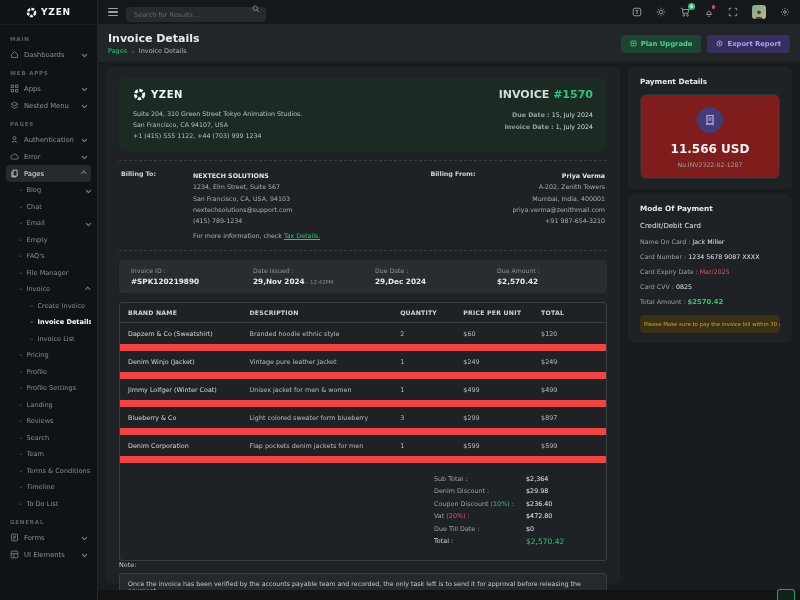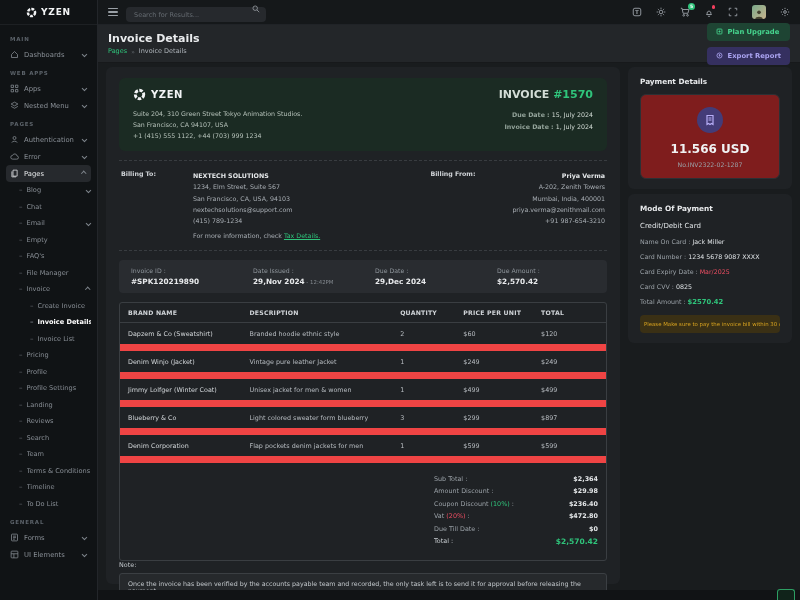--- a/index.html
+++ b/index.html
@@ -44,21 +44,21 @@
   .avatar { width:14px; height:14px; border-radius:3px; background:linear-gradient(135deg,#7aa98a,#c8b48e); display:flex; align-items:flex-end; justify-content:center; overflow:hidden; cursor:pointer; }
   .avatar svg { width:10px; height:10px; fill:#44412f; }
 
   
   .page-head { height:38px; background:#232629; display:flex; align-items:center; padding:0 10px; border-bottom:1px solid #17191b; }
   .page-title { color:#e9ebed; font-size:11px; font-weight:bold; }
   .crumbs { margin-top:2px; font-size:6.5px; display:flex; gap:4px; align-items:center; }
   .crumb-link { color:#2fc47b; cursor:pointer; }
   .crumb-sep { color:#6b7177; font-size:6px; }
   .crumb-cur { color:#aeb4ba; }
-  .head-actions { margin-left:auto; display:flex; gap:6px;flex-direction:column; }
+  .head-actions { margin-left:auto; display:flex; gap:6px; }
   .hbtn { border:none; border-radius:4px; font-size:6.8px; font-weight:bold; padding:5px 9px; display:flex; align-items:center; gap:4px; cursor:pointer; font-family:"DejaVu Sans", sans-serif; }
   .btn-upgrade { background:#1e4433; color:#46d68f; }
   .btn-export { background:#353060; color:#aaa3f0; }
   .hbtn svg { width:7px; height:7px; stroke:currentColor; fill:none; stroke-width:1.2; }
 
   
   .content { flex:1; display:flex; gap:8px; padding:4px 8px 6px 8px; overflow:hidden; }
   .invoice-card { flex:1; background:#1f2225; border-radius:6px; padding:11px 13px; display:flex; flex-direction:column; }
 
   .inv-green { background:#1b2b23; border-radius:6px; padding:10px 14px; display:flex; }
@@ -89,21 +89,21 @@
   .meta-t { font-size:5.4px; color:#82888e; font-weight:normal; }
 
   .table-wrap { margin-top:9px; border:1px solid #3a3e42; border-radius:3px; }
   table { width:100%; border-collapse:collapse; }
   th { text-align:left; font-size:6.2px; color:#d0d4d8; padding:6px 8px; border-bottom:1px solid #3a3e42; letter-spacing:.2px; }
   td { font-size:6.4px; color:#b7bcc1; padding:6.5px 8px; border-bottom:7px solid #ef4444; }
   td.c-brand { color:#d3d7da; }
   .summary { padding:7px 8px 9px 8px; }
   .sumrow { display:flex; justify-content:flex-end; margin:4.5px 0; font-size:6.4px; }
   .sl { width:92px; color:#9aa1a7; }
-  .sv { width:72px; color:#e4e7e9; font-weight:bold;text-align:right; }
+  .sv { width:72px; color:#e4e7e9; font-weight:normal; }
   .txt-green { color:#2fc47b; }
   .txt-red { color:#ef4e63; }
   .sum-total .sl { color:#c9ced2; }
   .sum-total .sv { color:#2fc47b; font-size:7.5px; }
 
   .note { }
   .note-label { font-size:6.4px; color:#c3c8cc; }
   .note-box { position:relative; margin-top:4px; background:#26292c; border:1px solid #3b3f43; border-radius:3px; padding:6px 8px; font-size:6.3px; color:#c3c8cc; height:38px; }
   .resize-corner { position:absolute; right:1px; bottom:0; font-size:5px; color:#6a6f74; }
 
@@ -511,21 +511,21 @@
                   <td>$599</td>
               </tr>
             </tbody>
           </table>
           <div class="summary">
             <div class="sumrow">
                 <span class="sl">Sub Total :</span>
                 <span class="sv">$2,364</span>
               </div>
             <div class="sumrow">
-                <span class="sl">Amount Discount :</span>
+                <span class="sl">Denim Discount :</span>
                 <span class="sv">$29.98</span>
               </div>
             <div class="sumrow">
                 <span class="sl"><span>Coupon Discount</span><span class="txt-green"> (10%)</span><span> :</span></span>
                 <span class="sv">$236.40</span>
               </div>
             <div class="sumrow">
                 <span class="sl"><span>Vat</span><span class="txt-red"> (20%)</span><span> :</span></span>
                 <span class="sv">$472.80</span>
               </div>

